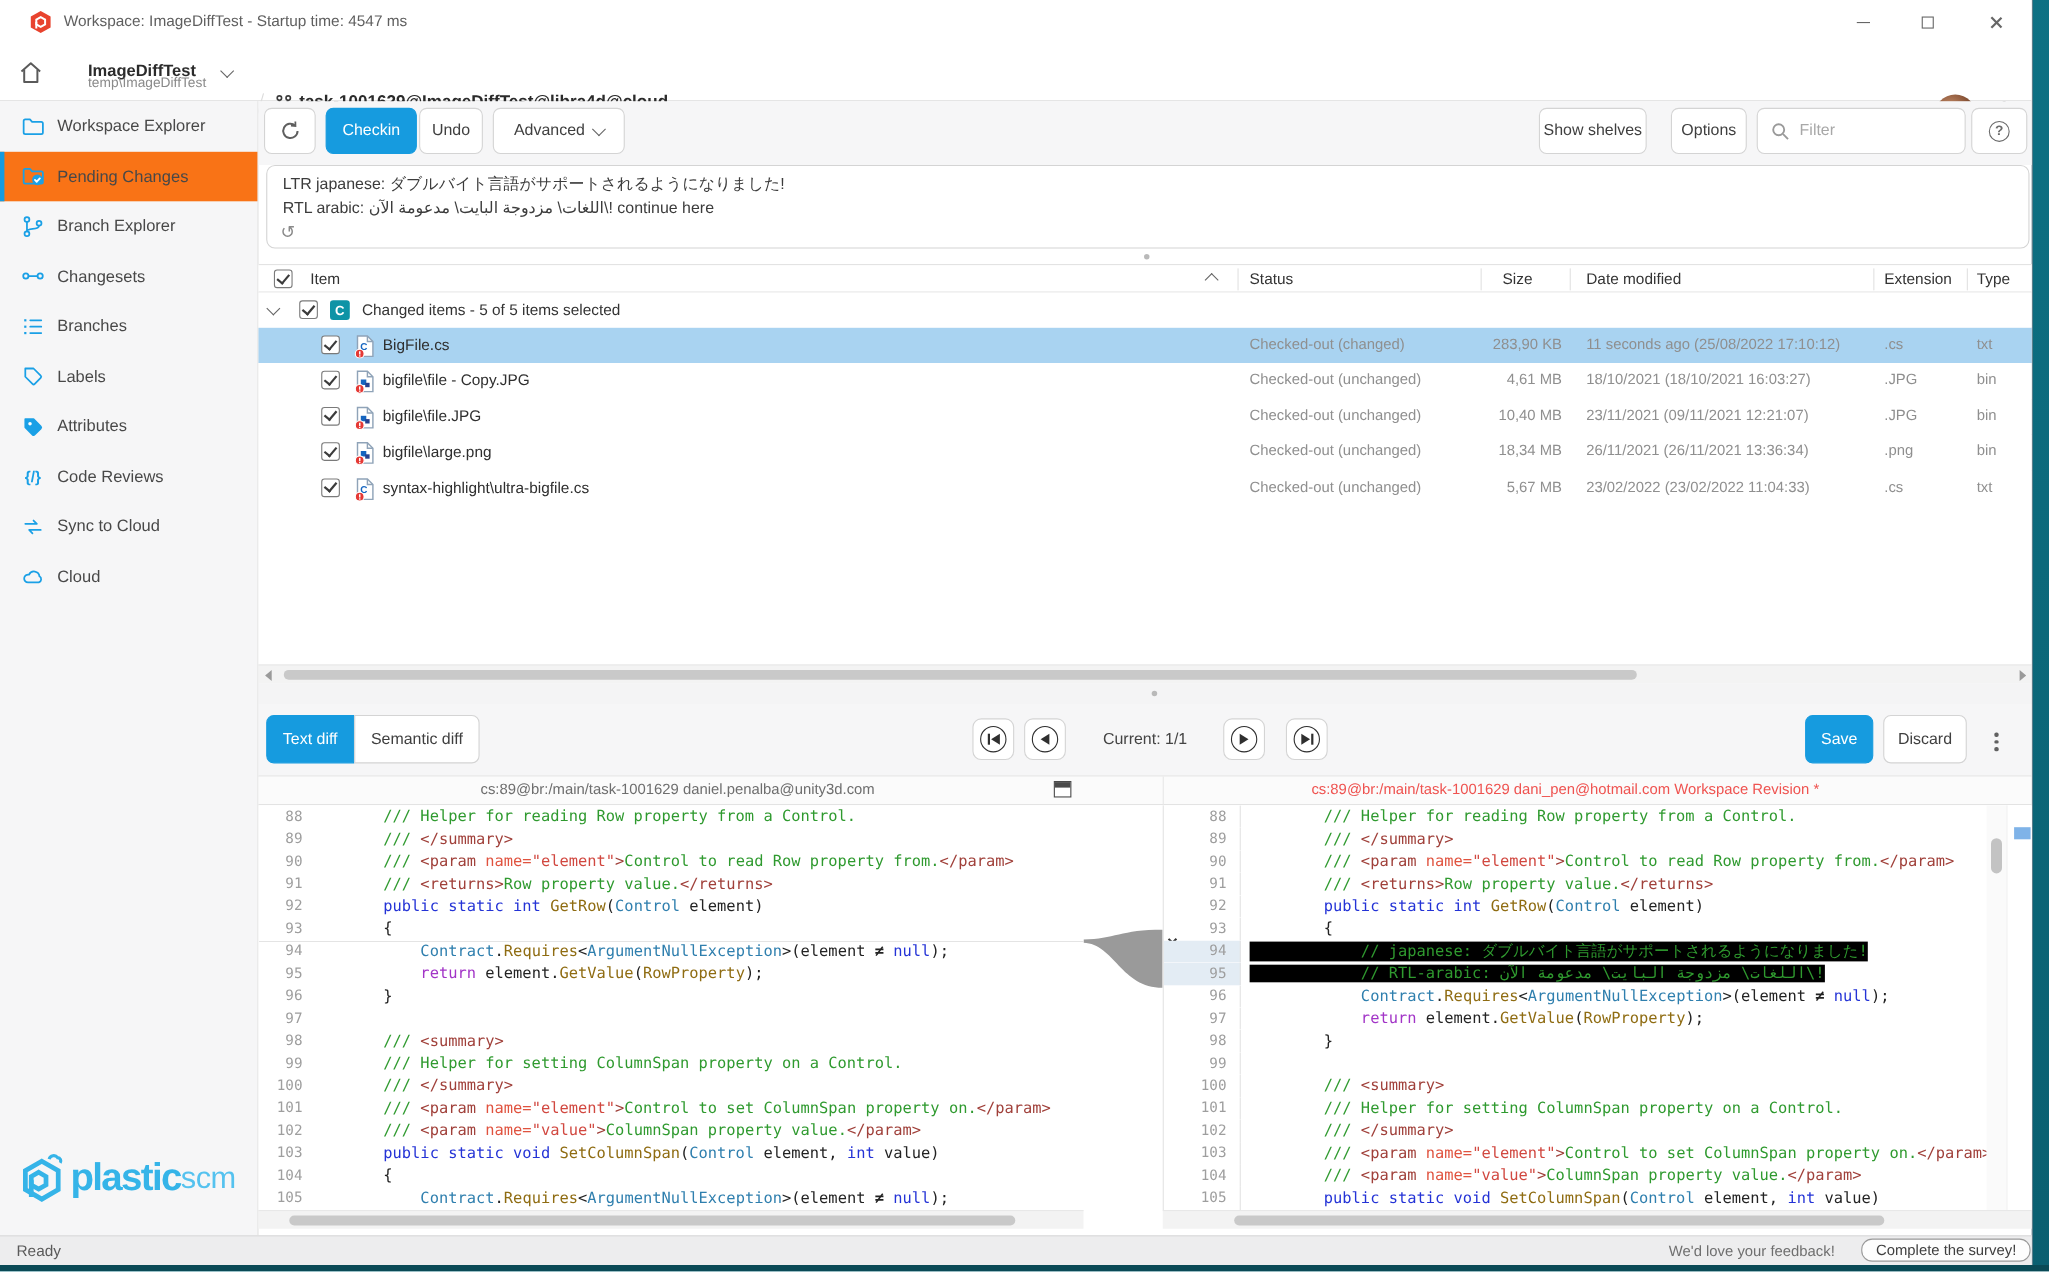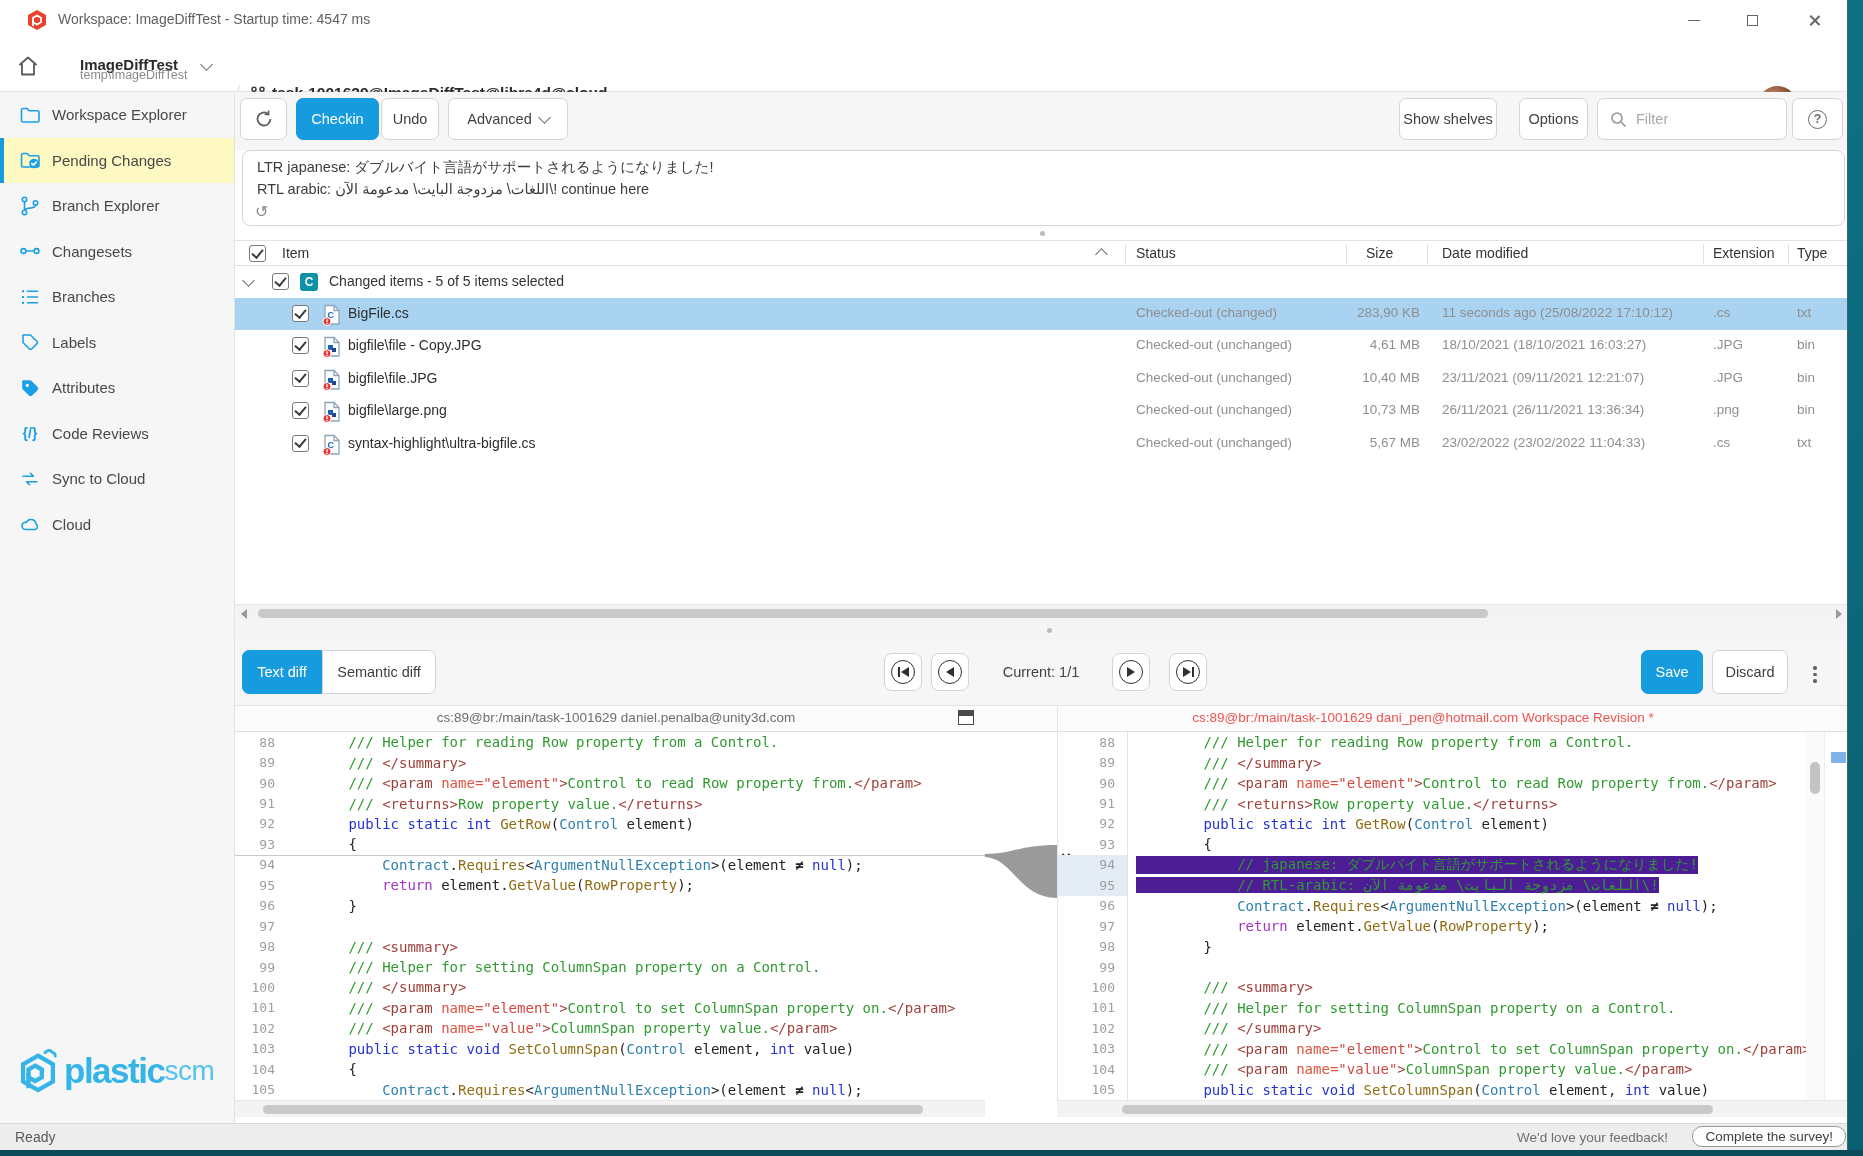--- a/index.html
+++ b/index.html
@@ -43,21 +43,21 @@
   .padlock::before { content:""; position:absolute; left:1px; top:-3px; width:5px; height:4px; border:1.2px solid #fff; border-bottom:none; border-radius:3px 3px 0 0; }
   .kebab { display:flex; flex-direction:column; gap:3px; align-items:center; }
   .kebab i { width:3.5px; height:3.5px; border-radius:50%; background:#616161; }
   #hdr-kebab { position:absolute; left:1820px; top:52px; }
 
   
   #sidebar { position:absolute; left:0; top:92px; width:235px; height:1031px; background:#f6f6f7; border-right:1px solid #e3e3e3; }
   .side-item { position:relative; height:45.5px; display:flex; align-items:center; cursor:pointer; }
   .side-item .sicon { position:absolute; left:18px; width:24px; height:24px; display:flex; align-items:center; justify-content:center; }
   .side-item .slbl { position:absolute; left:52px; font-size:15px; color:#484848; white-space:nowrap; }
-  .side-item.active { background:#fef9c3; }
+  .side-item.active { background:#f97316; }
   .side-item.active::before { content:""; position:absolute; left:0; top:0; width:4px; height:100%; background:#169bdf; }
   .curly { color:#1aa0e6; font-size:14px; font-weight:bold; letter-spacing:0; }
   #logo { position:absolute; left:16px; top:954px; display:flex; align-items:center; }
   #logo-text { font-size:35px; font-weight:bold; color:#35b4e8; letter-spacing:-1.5px; margin-left:4px; }
   #logo-suffix { font-size:28px; font-weight:400; color:#55c2ef; letter-spacing:-0.5px; }
 
   
   #toolbar { position:absolute; left:235px; top:92px; width:1613px; height:58px; background:#f6f6f7; }
   .btn { position:absolute; top:6px; height:42px; background:#fff; border:1px solid #d4d4d4; border-radius:7px;
     display:flex; align-items:center; justify-content:center; font-size:14.5px; color:#3f3f3f; cursor:pointer; white-space:nowrap; }
@@ -157,21 +157,21 @@
   .pane { position:absolute; top:0; height:368px; overflow:hidden; }
   #pane-left { left:0; width:750px; }
   #pane-right { left:822px; width:749px; border-left:1px solid #e3e3e3; }
   .crow { display:flex; height:20.44px; align-items:center; white-space:pre; overflow:hidden; }
   .crow.sep { box-shadow:inset 0 1px 0 #c9c9c9; }
   .ln { flex:none; text-align:right; font-family:"DejaVu Sans Mono", monospace; font-size:13px; color:#9e9e9e; }
   #pane-left .ln { width:46px; padding-right:6px; }
   #pane-right .ln { width:70px; padding-right:12px; margin-right:8px; border-right:1px solid #e3e3e3; height:100%; display:flex; align-items:center; justify-content:flex-end; }
   #pane-right .ln.lnhl { background:#e3ecf4; }
   .cline { font-family:"DejaVu Sans Mono", monospace; font-size:14px; color:#222; }
-  .cline.hl { background:#4c1d95; }
+  .cline.hl { background:#000000; }
   .tk-c { color:#2f9a2f; } .tk-x { color:#a0403a; } .tk-a { color:#e0533f; } .tk-s { color:#d14840; }
   .tk-k { color:#2433d6; } .tk-r { color:#a234c7; } .tk-t { color:#2f7fae; } .tk-m { color:#8f6c12; }
   .tk-p { color:#232323; } .tk-n { color:#2433d6; } .tk-o { color:#232323; font-weight:600; }
   #gap-wedge { position:absolute; left:750px; top:113px; }
   #wedge-close { position:absolute; left:826px; top:119px; font-size:17px; font-weight:bold; color:#333; line-height:14px; cursor:pointer; }
   #vscroll { position:absolute; left:1571px; top:0; width:18px; height:368px; background:#fafafa; }
   #vthumb { position:absolute; left:4px; top:30px; width:10px; height:32px; background:#c3c3c3; border-radius:5px; }
   #overview { position:absolute; left:1589px; top:0; width:24px; height:368px; background:#fff; border-left:1px solid #efefef; }
   #ov-marker { position:absolute; left:6px; top:20px; width:15px; height:11px; background:#7fb3e8; }
   #left-hscroll { left:235px; top:1100px; width:750px; }
@@ -465,21 +465,21 @@
               <path d="M3 1.5h9l5 5V20H3Z" fill="#fff" stroke="#8fa3b8" stroke-width="1.3"></path>
               <path d="M12 1.5v5h5" fill="none" stroke="#8fa3b8" stroke-width="1.3"></path>
               <rect x="6" y="9" width="5" height="5" fill="#1565c0"></rect>
               <rect x="10" y="12" width="4" height="4" fill="#26418f"></rect>
               <circle cx="5" cy="17.5" r="4" fill="#e53935" stroke="#fff"></circle>
               <rect x="4.4" y="15.3" width="1.3" height="3" fill="#fff"></rect>
               <rect x="4.4" y="19" width="1.3" height="1.2" fill="#fff"></rect>
             </svg></span>
           <span class="fname">bigfile\large.png</span>
           <span class="fcell c-status">Checked-out (unchanged)</span>
-          <span class="fcell c-size">10,73 MB</span>
+          <span class="fcell c-size">18,34 MB</span>
           <span class="fcell c-date">26/11/2021 (26/11/2021 13:36:34)</span>
           <span class="fcell c-ext">.png</span>
           <span class="fcell c-type">bin</span>
         </div>
         <div class="frow">
           <span class="cb"></span>
           <span class="ficon"><svg width="20" height="22" viewBox="0 0 20 22">
               <path d="M3 1.5h9l5 5V20H3Z" fill="#fff" stroke="#8fa3b8" stroke-width="1.3"></path>
               <path d="M12 1.5v5h5" fill="none" stroke="#8fa3b8" stroke-width="1.3"></path>
               <text x="5.5" y="14" font-size="9" font-weight="bold" fill="#1565c0" font-family="Liberation Sans,sans-serif">C</text>

